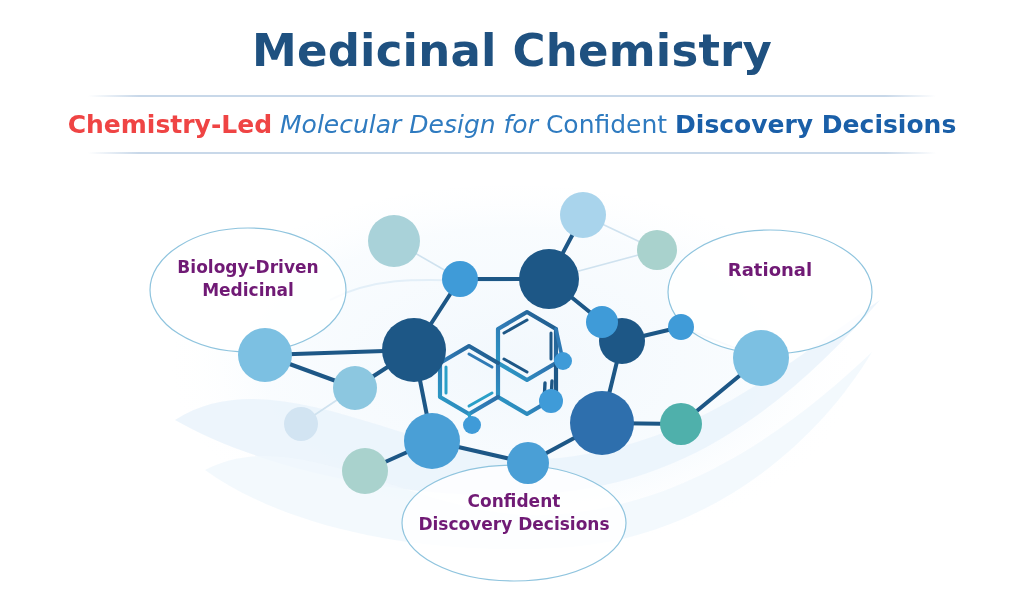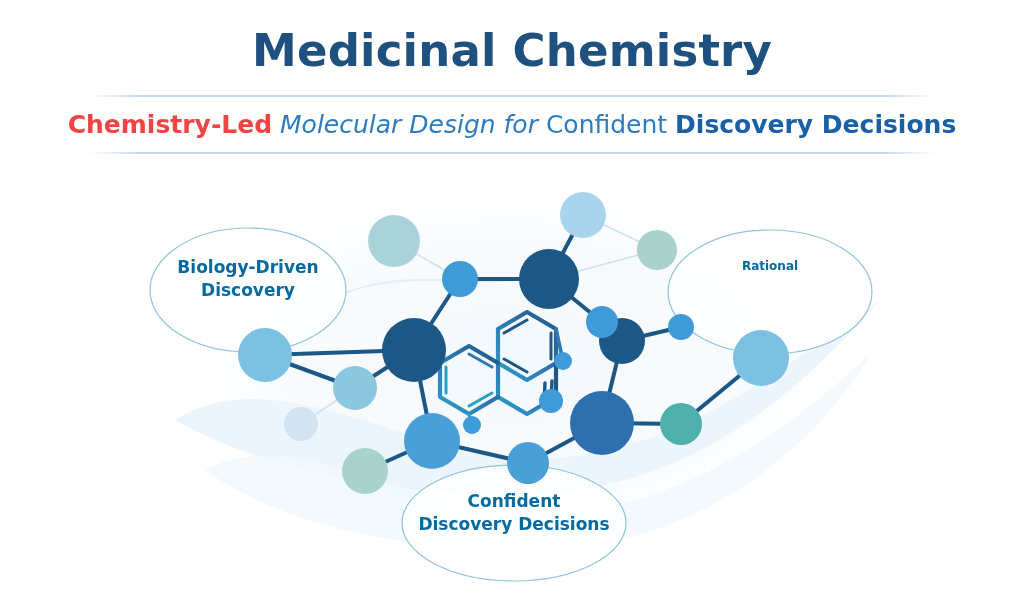--- a/index.html
+++ b/index.html
@@ -70,26 +70,26 @@
   .subtitle .s-italic  { font-style: italic; font-weight: normal; color: #2f7bc0; margin-top: 29px; }
   .subtitle .s-plain   { font-weight: normal; color: #2f7bc0; }
   .subtitle .s-strong2 { font-weight: bold; color: #1a5fa8; }
 
   
   .bubble-label {
     position: absolute;
     text-align: center;
     font-family: "DejaVu Sans", "Liberation Sans", sans-serif;
     font-weight: bold;
-    color: #0369a1;
+    color: #701a75;
     line-height: 1.35;
     pointer-events: none;
   }
   .bubble-left  { left: 148px; top: 256px; width: 200px; font-size: 17px; }
-  .bubble-right { left: 668px; top: 258px; width: 204px; font-size: 12px; }
+  .bubble-right { left: 668px; top: 258px; width: 204px; font-size: 18px; }
   .bubble-bottom{ left: 402px; top: 490px; width: 224px; font-size: 17px; }
   .bubble-label .l2 { display: block; }
 </style>
 </head>
 <body>
 
 <div id="poster">
 
   <div class="header">
     <div class="title">Medicinal Chemistry</div>
@@ -209,21 +209,21 @@
         <circle cx="761" cy="358" r="28" fill="#7cc0e2"></circle>
         <circle cx="681" cy="424" r="21" fill="#4fb0ab"></circle>
         <circle cx="563" cy="361" r="9" fill="#3f9bd8"></circle>
         <circle cx="551" cy="401" r="12" fill="#3f9bd8"></circle>
         <circle cx="472" cy="425" r="9" fill="#3f9bd8"></circle>
       </g>
   </svg>
 
   <div class="bubble-label bubble-left">
     <span class="l1">Biology-Driven</span>
-    <span class="l2">Discovery</span>
+    <span class="l2">Medicinal</span>
   </div>
 
   <div class="bubble-label bubble-right">
     <span class="l1">Rational</span>
   </div>
 
   <div class="bubble-label bubble-bottom">
     <span class="l1">Confident</span>
     <span class="l2">Discovery Decisions</span>
   </div>

